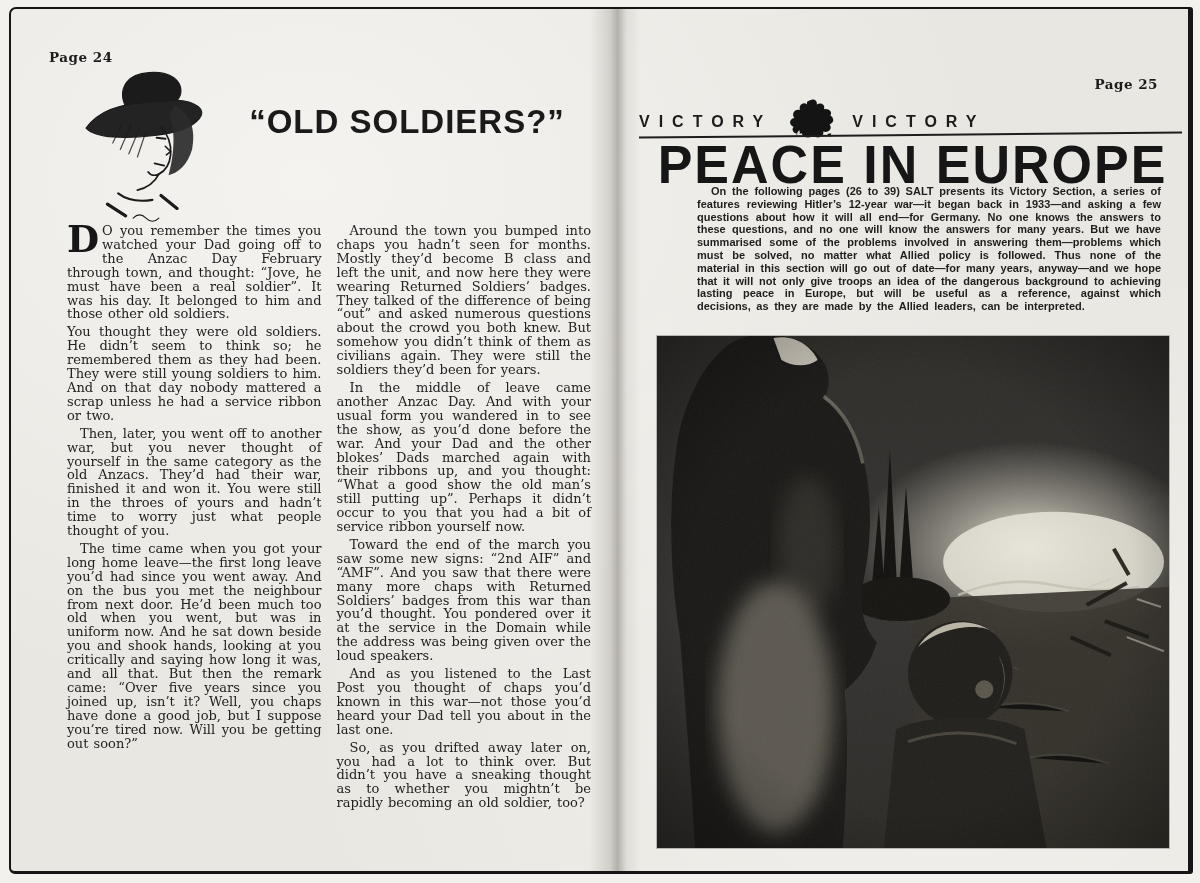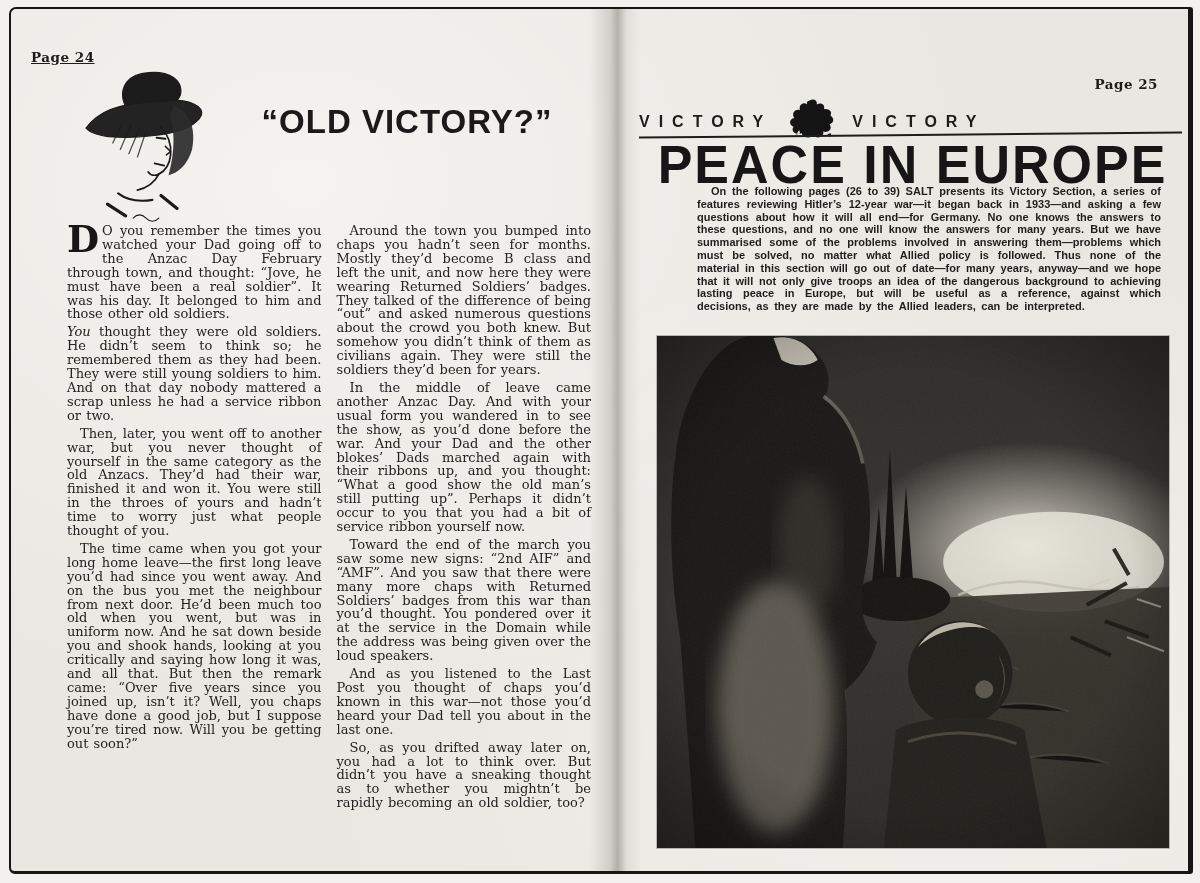--- a/index.html
+++ b/index.html
@@ -11,37 +11,37 @@
     #e9e7e1;
     border:2px solid #161616;border-right-width:5px;border-bottom-width:3px;
     border-radius:7px 3px 3px 6px;}
   .page{position:absolute;top:0;bottom:0;color:#1c1c1c;}
   .page-left{left:0;width:592px;}
   .page-right{left:622px;right:0;margin-top:31px;}
   .gutter{position:absolute;left:578px;top:0;width:52px;height:100%;
     background:linear-gradient(90deg, rgba(70,62,50,0) 0%, rgba(70,62,50,.16) 40%,
     rgba(45,40,32,.30) 55%, rgba(70,62,50,.08) 72%, rgba(70,62,50,0) 100%);}
   .pageno{position:absolute;font:bold 13.5px "DejaVu Serif","Liberation Serif",serif;letter-spacing:.5px;}
-  .pageno-left{left:20px;top:40px;text-decoration:underline;}
+  .pageno-left{left:38px;top:40px;}
   .pageno-right{right:30px;top:36px;}
   
   .head-row{position:absolute;left:60px;top:58px;right:10px;height:150px;display:flex;}
   .sketch{flex:0 0 150px;height:150px;}
   .head-block{flex:1;text-align:center;padding-top:38px;}
   .title{margin:0;font:bold 33px/1 "Liberation Sans",sans-serif;letter-spacing:1px;color:#1a1a1a;}
   .byline{margin-top:17px;font:bold 15px "Liberation Sans",sans-serif;letter-spacing:1.5px;}
   
   .cols{position:absolute;left:56px;top:215px;right:12px;bottom:30px;display:flex;gap:15px;
     font-family:"DejaVu Serif","Liberation Serif",serif;}
   .col{flex:1;}
   .par{margin:0;font-size:13px;line-height:13.9px;text-align:justify;word-spacing:1px;color:#222;}
   .par + .par{margin-top:4px;}
   .par.indent{text-indent:13px;}
   .dropcap{float:left;font:bold 37px/29px "DejaVu Serif",serif;padding:1px 3px 0 0;color:#161616;}
-  .lead-italic{font-style:italic;}
+  .lead-italic{}
   
   .vic-header{position:absolute;top:56px;left:6px;right:6px;height:50px;
     display:flex;align-items:center;justify-content:flex-start;gap:16px;}
   .vic-word{font:bold 16px "Liberation Sans",sans-serif;letter-spacing:9px;padding-top:2px;}
   .vic-map{width:48px;height:44px;margin-top:-2px;}
   .vic-rule{position:absolute;left:0;right:0;top:38px;height:2px;background:#1d1d1d;
     transform:rotate(-0.55deg);}
   .peace-title{position:absolute;left:14px;right:10px;top:98px;margin:0;text-align:center;
     font:bold 52px/1 "Liberation Sans",sans-serif;letter-spacing:2px;color:#161616;
     transform:scaleY(1.04);}
@@ -74,21 +74,21 @@
               <path d="M78 90 l9 2" stroke-width="1.6"></path>
               <path d="M82 100 C78 108 70 113 62 115" stroke-width="1.6"></path>
               <path d="M48 52 L39 71 M56 54 L46 77 M64 57 L54 81 M70 60 L62 84" stroke-width="1.1" opacity=".8"></path>
               <path d="M44 118 C52 124 64 126 76 124" stroke-width="2"></path>
               <path d="M34 128 l17 11 M84 120 l15 12" stroke-width="3"></path>
               <path d="M58 141 q6 -6 12 0 q6 6 12 0" stroke-width="1"></path>
             </g>
           </svg>
         </div>
         <div class="head-block">
-          <h1 class="title">“OLD VICTORY?”</h1>
+          <h1 class="title">“OLD SOLDIERS?”</h1>
         </div>
       </div>
 
       <div class="cols">
         <div class="col">
           <p class="par"><span class="dropcap">D</span><span>O you remember the times you watched your Dad going off to the Anzac Day February through town, and thought: “Jove, he must have been a real soldier”.  It was his day.  It belonged to him and those other old soldiers.</span></p>
           <p class="par"><span class="lead-italic">You</span><span> thought they were old soldiers. He didn’t seem to think so; he remembered them as they had been. They were still young soldiers to him. And on that day nobody mattered a scrap unless he had a service ribbon or two.</span></p>
           <p class="par indent">Then, later, you went off to another war, but you never thought of yourself in the same category as the old Anzacs.  They’d had their war, finished it and won it.  You were still in the throes of yours and hadn’t time to worry just what people thought of you.</p>
           <p class="par indent">The time came when you got your long home leave—the first long leave you’d had since you went away.  And on the bus you met the neighbour from next door.  He’d been much too old when you went, but was in uniform now.  And he sat down beside you and shook hands, looking at you critically and saying how long it was, and all that.  But then the remark came: “Over five years since you joined up, isn’t it?  Well, you chaps have done a good job, but I suppose you’re tired now.  Will you be getting out soon?”</p>
         </div>

